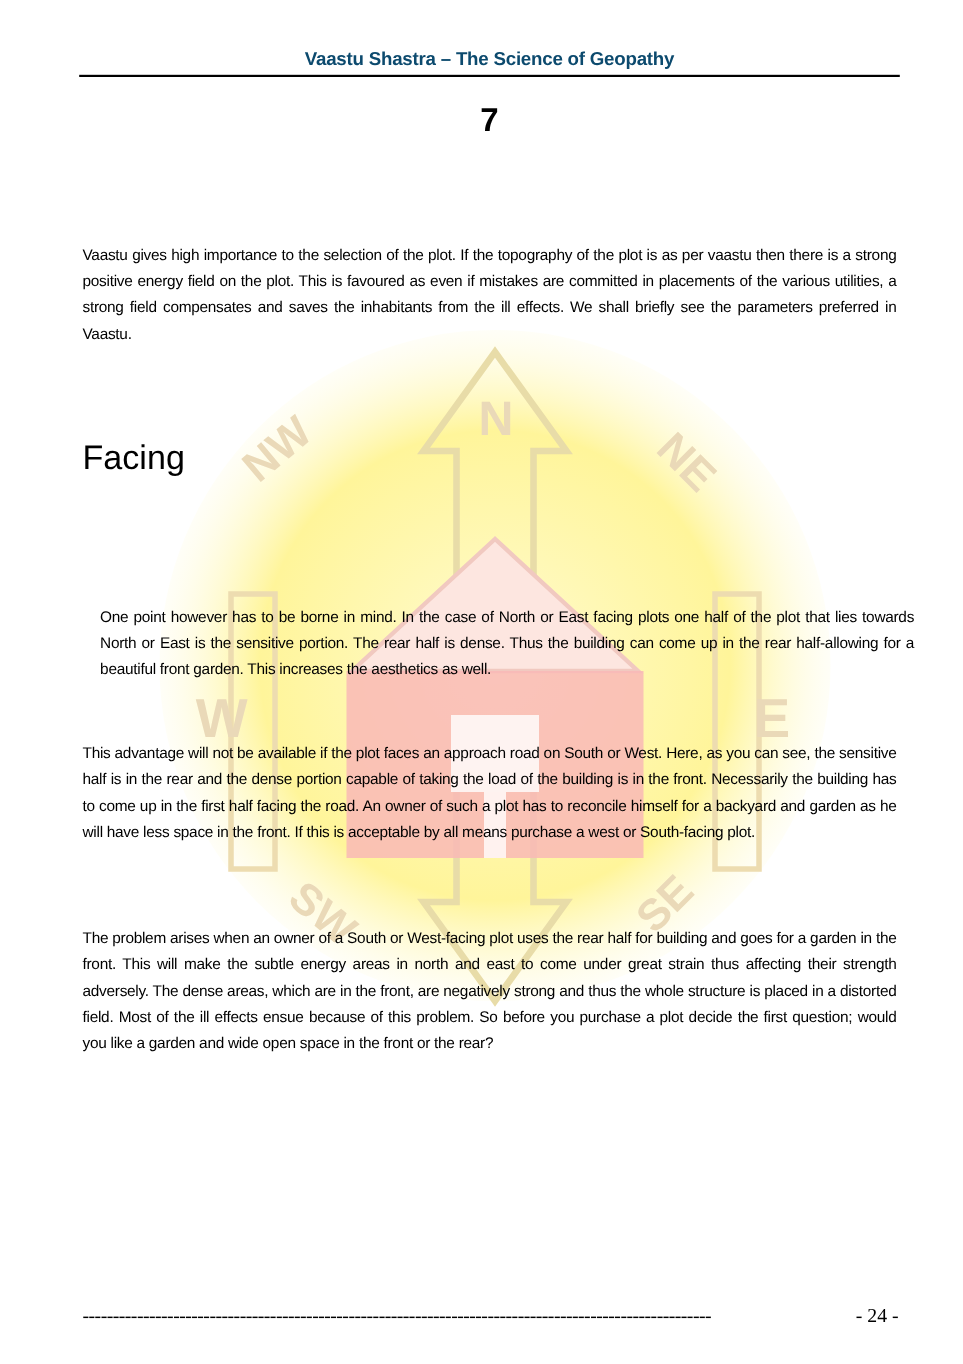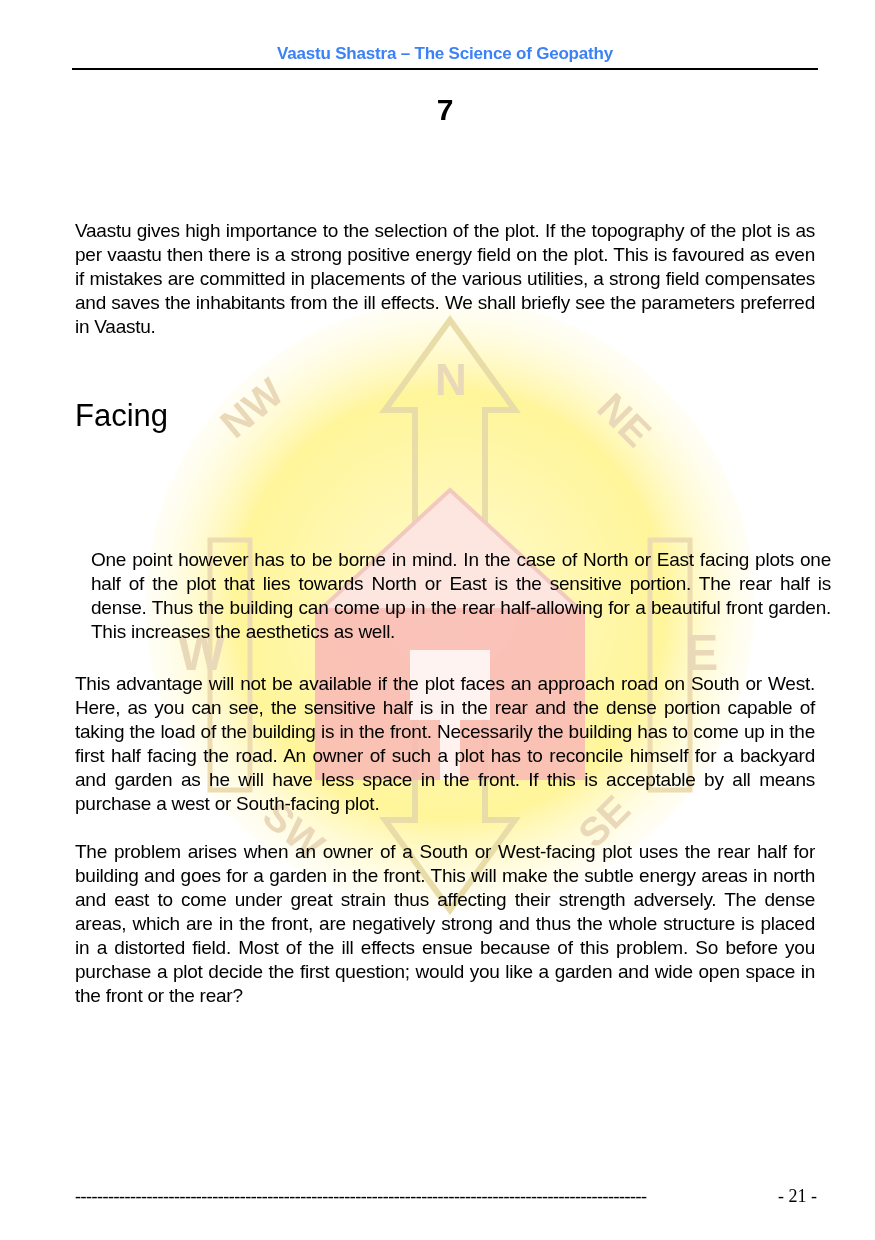--- a/index.html
+++ b/index.html
@@ -1,23 +1,23 @@
 <!DOCTYPE html>
 <html><head>
 <meta charset="utf-8">
 <style>
   html, body { margin: 0; padding: 0; background: #ffffff; }
   body { width: 875px; height: 1240px; position: relative; overflow: hidden; font-family: "Liberation Sans", sans-serif; color: #000; }
   .watermark { position: absolute; left: 140px; top: 290px; width: 620px; height: 630px; z-index: 0; pointer-events: none; }
   .page { position: absolute; left: 0; top: 0; width: 875px; height: 1240px; z-index: 1; }
-  .running-header { position: absolute; left: 72px; top: 44px; width: 746px; text-align: center; color: #3b82f6; font-weight: bold; font-size: 17px; letter-spacing: -0.2px; }
+  .running-header { position: absolute; left: 72px; top: 44px; width: 746px; text-align: center; color: #0c4a6e; font-weight: bold; font-size: 17px; letter-spacing: -0.2px; }
   .header-rule { position: absolute; left: 72px; top: 68px; width: 746px; height: 0; border-top: 2px solid #000; }
   .chapter-num { position: absolute; left: 72px; top: 93px; width: 746px; text-align: center; font-weight: bold; font-size: 30px; }
   .chapter-title { position: absolute; left: 72px; top: 168px; width: 746px; text-align: center; font-weight: bold; font-size: 31px; letter-spacing: -0.3px; }
-  .para { position: absolute; left: 75px; width: 740px; font-size: 19px; line-height: 24px; text-align: justify; letter-spacing: -0.25px; }
+  .para { position: absolute; left: 75px; width: 740px; font-size: 14px; line-height: 24px; text-align: justify; letter-spacing: -0.25px; }
   .section-heading { position: absolute; left: 75px; top: 398px; font-weight: normal; font-size: 31px; }
   .footer { position: absolute; left: 75px; top: 1186px; width: 742px; font-family: "Liberation Serif", serif; font-size: 18px; white-space: nowrap; overflow: hidden; display: flex; justify-content: space-between; }
   .footer-dashes { letter-spacing: -0.5px; overflow: hidden; flex: 1; margin-right: 10px; }
 </style>
 </head>
 <body>
 
 <svg class="watermark" viewBox="0 0 620 630" xmlns="http://www.w3.org/2000/svg">
   <defs>
     <radialGradient id="g1" cx="50%" cy="50%" r="50%">
@@ -57,15 +57,15 @@
   <p class="para" style="top:219px; margin:0;">Vaastu gives high importance to the selection of the plot. If the topography of the plot is as per vaastu then there is a strong positive energy field on the plot. This is favoured as even if mistakes are committed in placements of the various utilities, a strong field compensates and saves the inhabitants from the ill effects. We shall briefly see the parameters preferred in Vaastu.</p>
 
   <div class="section-heading">Facing</div>
 
   <p class="para" style="top:532px; margin:16px;">One point however has to be borne in mind. In the case of North or East facing plots one half of the plot that lies towards North or East is the sensitive portion. The rear half is dense. Thus the building can come up in the rear half-allowing for a beautiful front garden. This increases the aesthetics as well.</p>
   <p class="para" style="top:672px; margin:0;">This advantage will not be available if the plot faces an approach road on South or West. Here, as you can see, the sensitive half is in the rear and the dense portion capable of taking the load of the building is in the front. Necessarily the building has to come up in the first half facing the road. An owner of such a plot has to reconcile himself for a backyard and garden as he will have less space in the front. If this is acceptable by all means purchase a west or South-facing plot.</p>
   <p class="para" style="top:840px; margin:0;">The problem arises when an owner of a South or West-facing plot uses the rear half for building and goes for a garden in the front. This will make the subtle energy areas in north and east to come under great strain thus affecting their strength adversely. The dense areas, which are in the front, are negatively strong and thus the whole structure is placed in a distorted field. Most of the ill effects ensue because of this problem. So before you purchase a plot decide the first question; would you like a garden and wide open space in the front or the rear?</p>
 
   <div class="footer">
     <span class="footer-dashes">--------------------------------------------------------------------------------------------------------</span>
-    <span>- 21 -</span>
+    <span>- 24 -</span>
   </div>
 </div>
 
 </body></html>

